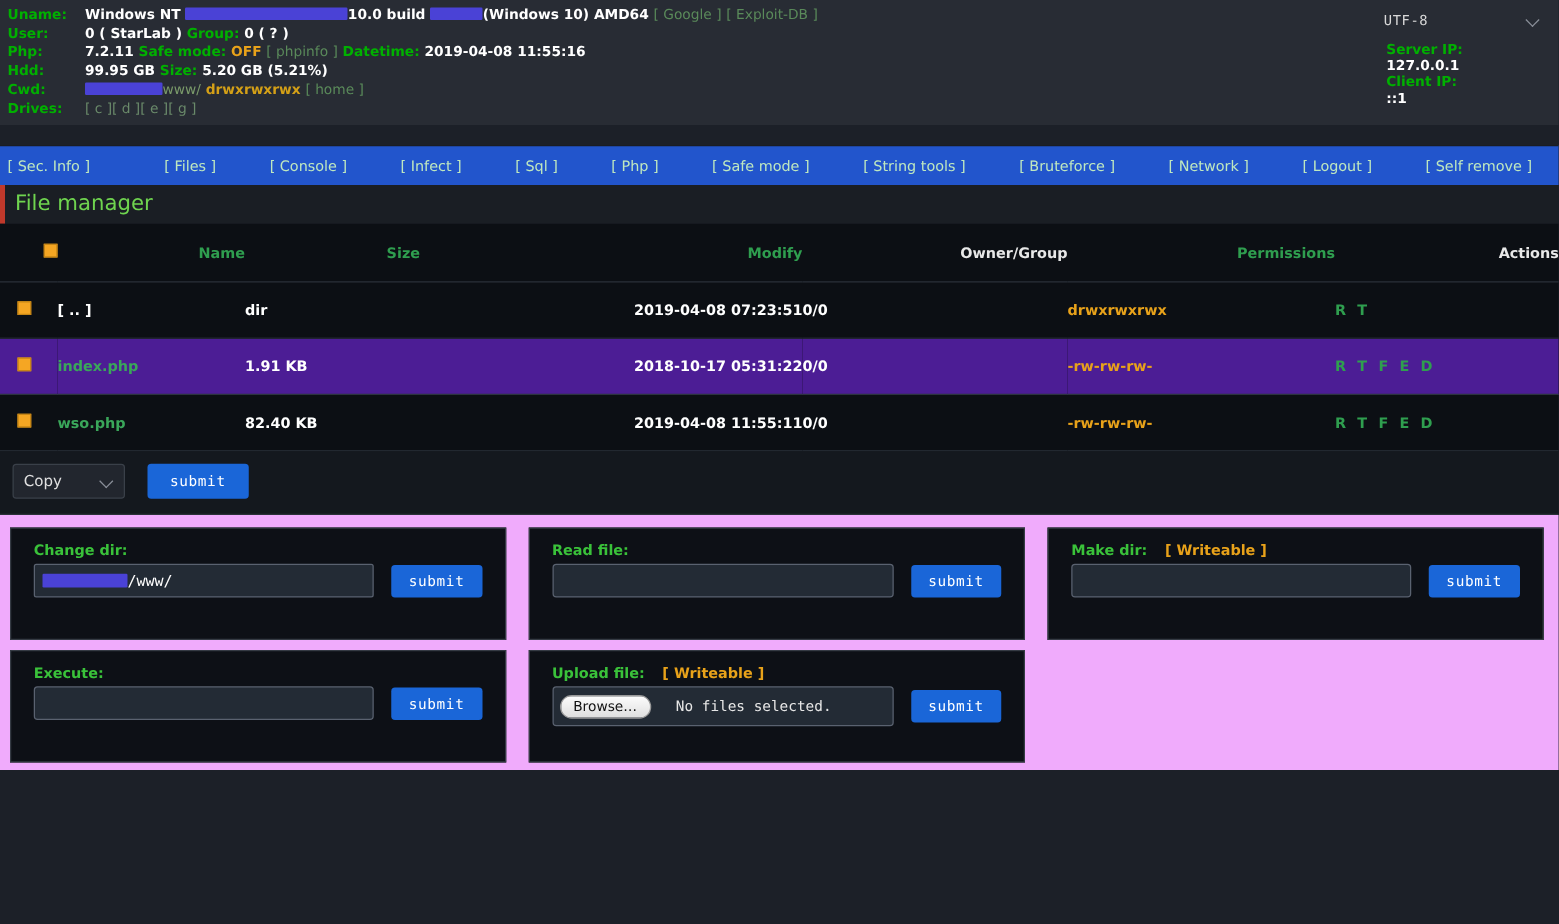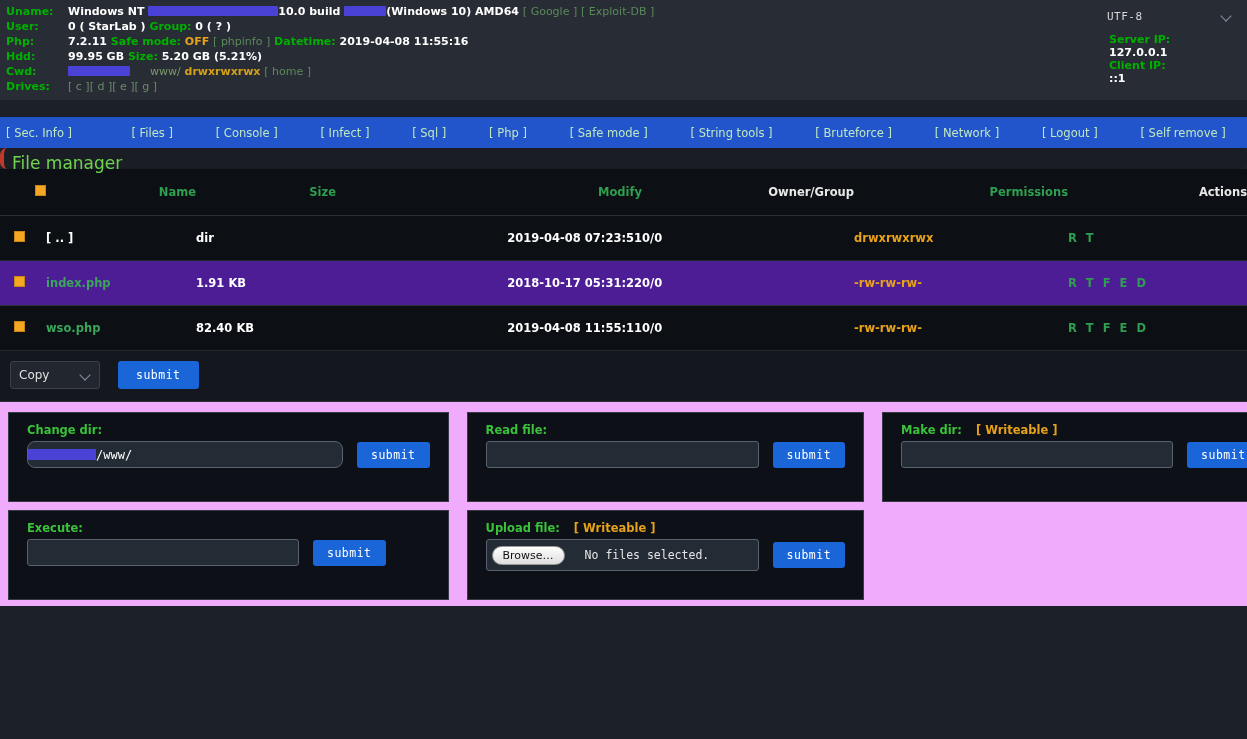--- a/index.html
+++ b/index.html
@@ -23,21 +23,21 @@
     font-size: 11px;
     font-weight: bold;
     margin-left: 6px;
   }
   .info-table td { padding: 1px 0; vertical-align: top; white-space: nowrap; }
   .info-label { color: #00b000; padding-right: 10px !important; width: 62px; }
   .info-val { color: #ffffff; }
   .grn { color: #00b000; }
   .org { color: #e8a21a; }
   .lnk { color: #5a8a5a; font-weight: normal; }
-  .lnk-b { color: #7a9a6a; font-weight: normal; padding-left: 20px; }
+  .lnk-b { color: #7a9a6a; font-weight: normal; }
   .drive-lnk { color: #6a8a6a; font-weight: normal; }
   .gold-b { color: #d4a017; font-weight: bold; }
   .redact {
     display: inline-block;
     background: #4a42d6;
     height: 10px;
     vertical-align: -1px;
     border-radius: 1px;
   }
   .redact-a { width: 130px; }
@@ -108,23 +108,22 @@
   }
   .nav-item:first-child { text-align: left; padding-left: 6px; flex: 0 0 110px; }
 
   
   .panel-title {
     background: #1a1e24;
     border-left: 4px solid #c0392b;
     color: #6fd44f;
     font-size: 17px;
     padding: 6px 0 6px 8px;
-    height: 21px;
+    height: 31px;
     line-height: 19px;
-    border-radius: 7px;
   }
 
   
   .ftable {
     width: 100%;
     border-collapse: collapse;
     background: #0c0f14;
     font-size: 11.5px;
     font-weight: bold;
     table-layout: fixed;
@@ -281,26 +280,26 @@
     font-size: 11.5px;
   }
   .cwd-redact {
     display: inline-block;
     background: #4a42d6;
     width: 68px; height: 11px;
     vertical-align: -1px;
     border-radius: 1px;
   }
   .path-field {
-    width: 316px; height: 27px;
+    width: 272px; height: 27px;
     background: #232b35;
     border: 1px solid #5a6270;
-    border-radius: 8px;
+    border-radius: 2px;
     display: flex; align-items: center;
-    padding: 0 0;
+    padding: 0 6px;
     color: #ffffff;
     font-family: "DejaVu Sans Mono", monospace;
     font-size: 12px;
     cursor: text;
   }
 </style>
 </head>
 <body>
 
 <div class="topbar">

